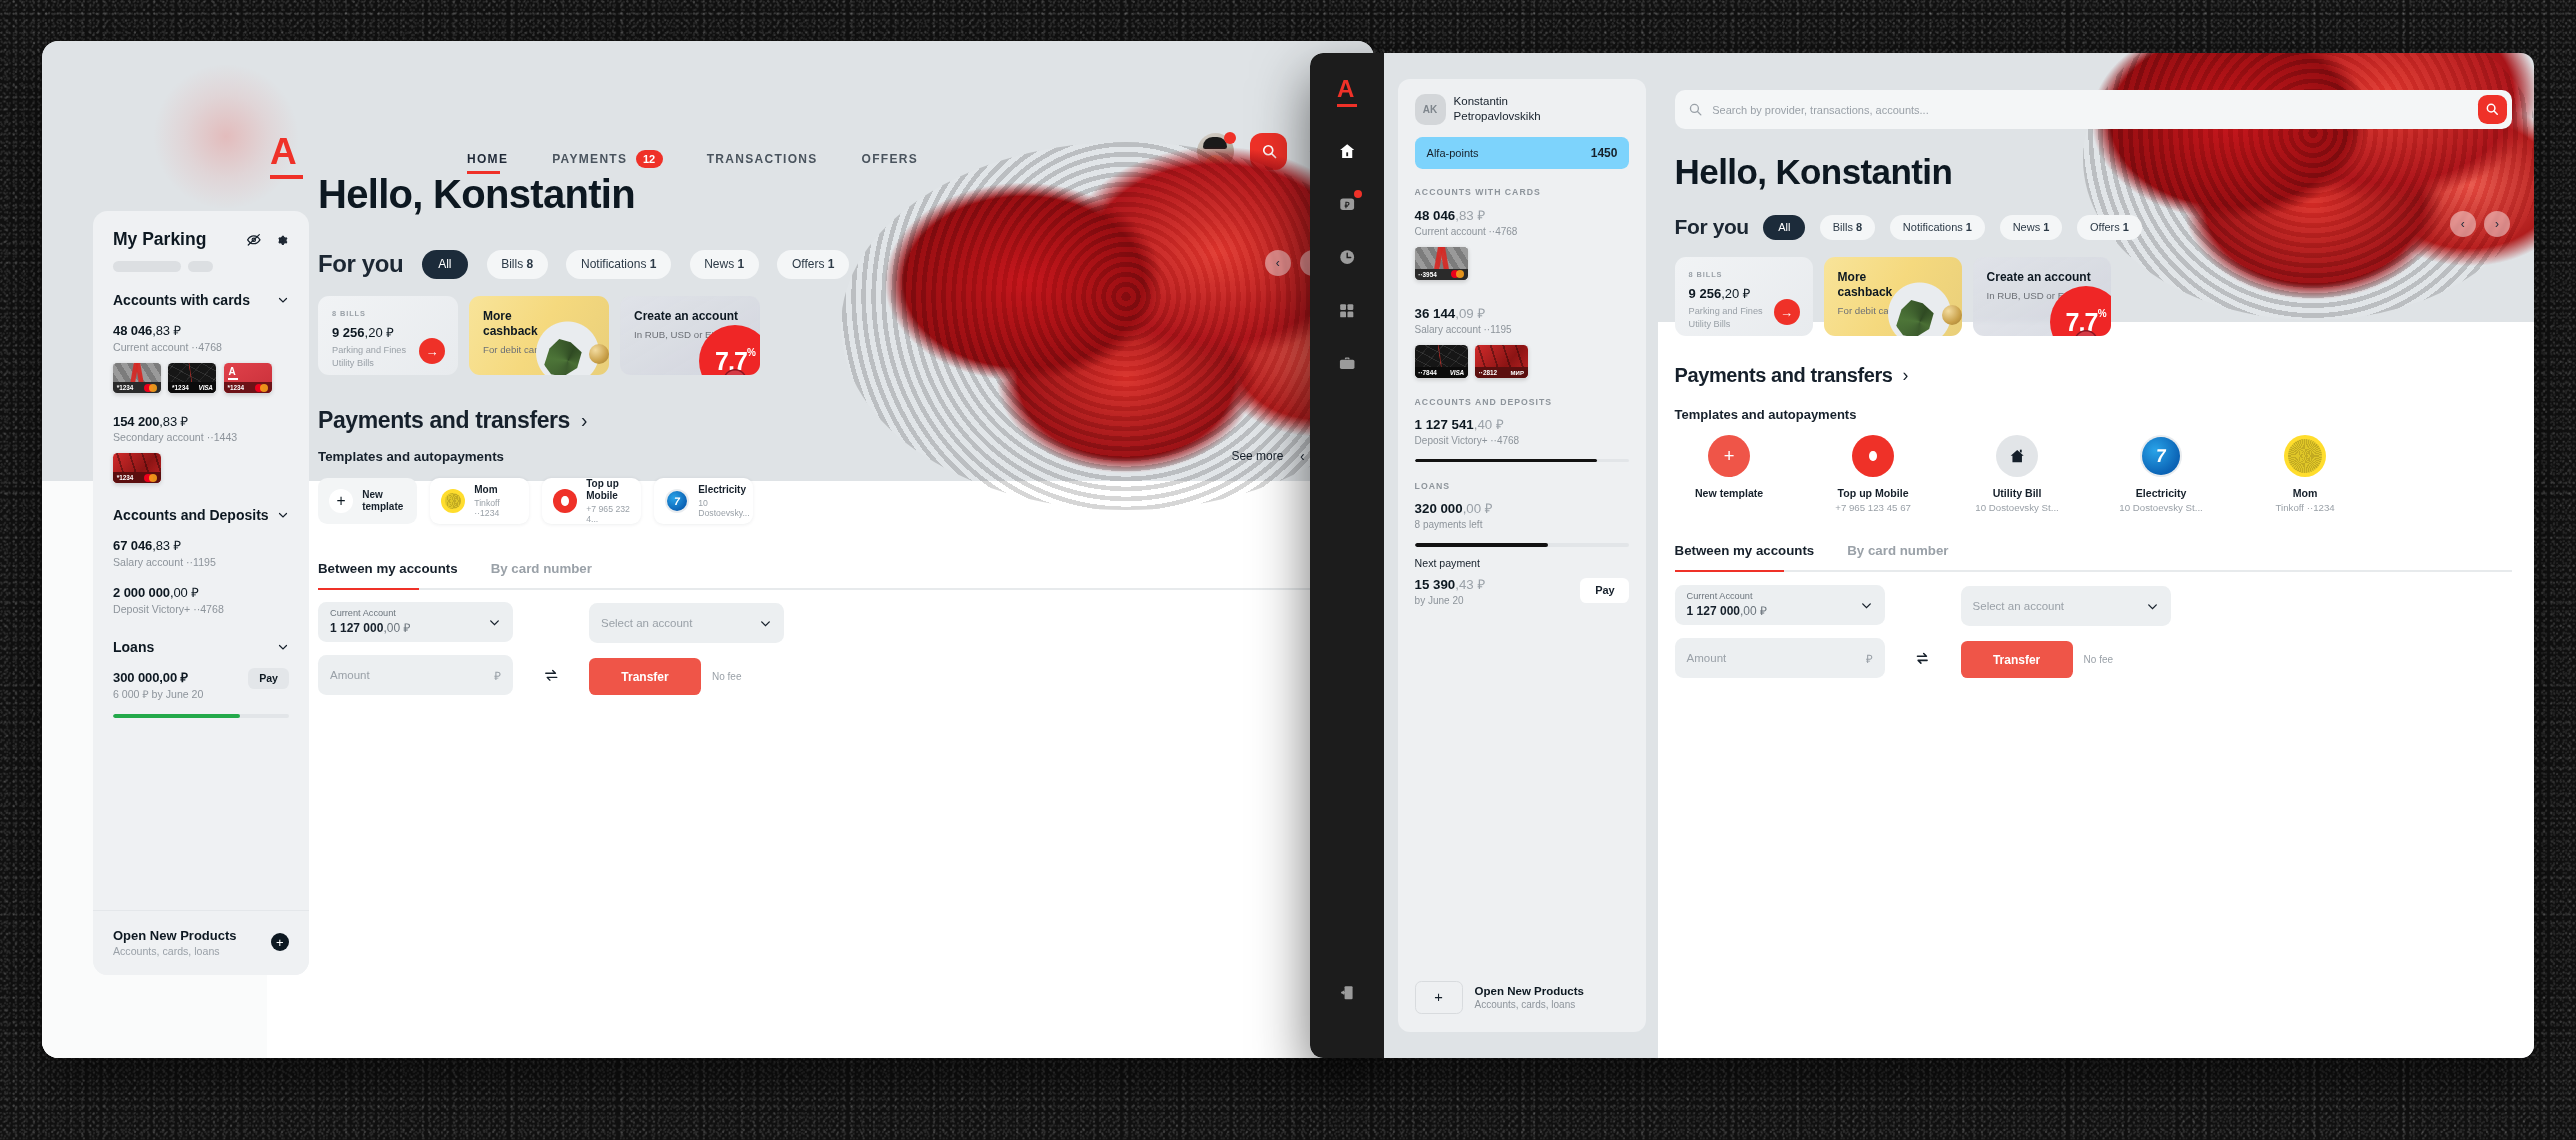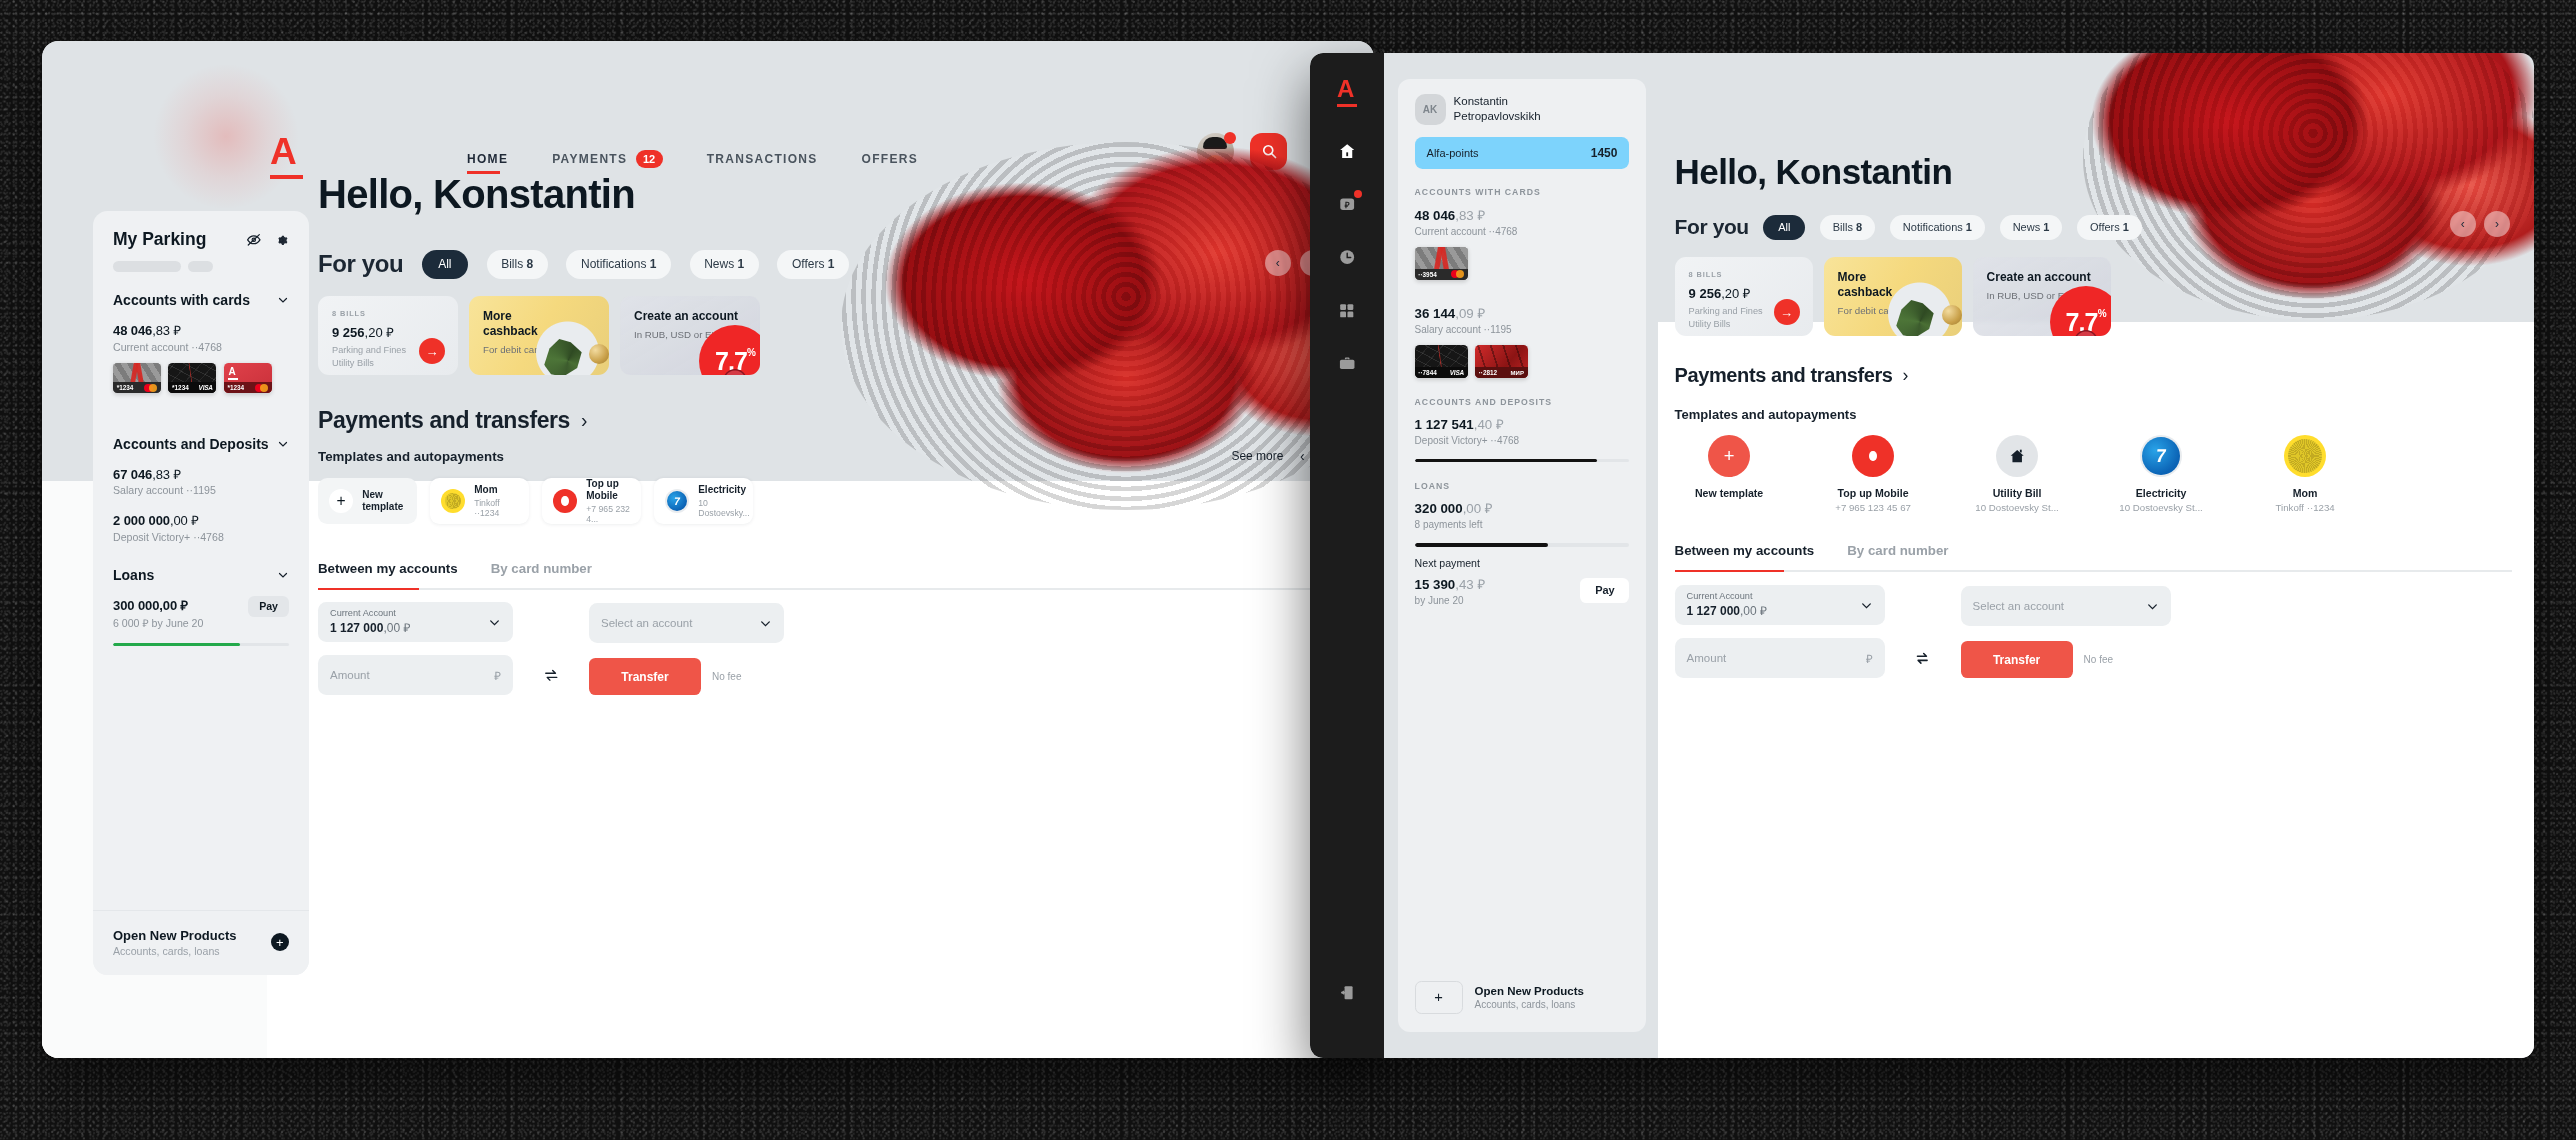--- a/index.html
+++ b/index.html
@@ -555,20 +555,36 @@
                 <i></i>
                 <i></i>
               </span>
             </div>
         </div>
       </div>
     </div>
 
     <div style="height:18.4px"></div>
 
+    <div>
+      <div class="acct-amt"><span>154 200</span><span class="frac">,83 ₽</span></div>
+      <div class="acct-sub">Secondary account ··1443</div>
+      <div class="card-row">
+        <div class="minicard mc-redsilk">
+            <i class="art"></i>
+          <div class="strip">
+              <span>*1234</span>
+              <span class="mastercard">
+                <i></i>
+                <i></i>
+              </span>
+            </div>
+        </div>
+      </div>
+    </div>
 
     <div class="sb-divider"></div>
 
     <div class="sb-section-title">
       <span>Accounts and Deposits</span>
       <svg width="12" height="12" viewBox="0 0 24 24" fill="none" stroke="#16202b" stroke-width="2.4">
           <path d="M5 9l7 7 7-7" stroke-linecap="round"></path>
         </svg>
     </div>
     <div>
@@ -884,20 +900,35 @@
         <div class="t">Open New Products</div>
         <div class="s">Accounts, cards, loans</div>
       </div>
     </div>
   </div>
 
   <div class="w2-main">
     <div class="w2-plate"></div>
     <div class="hero-blob" style="right:-9.2px; top:-55px; width:460px; height:322px;"></div>
 
+    <div class="w2-searchwrap">
+      <div class="w2-search">
+        <svg width="14.7" height="14.7" viewBox="0 0 24 24" fill="none" stroke="#9aa1a8" stroke-width="2.2">
+            <circle cx="10.5" cy="10.5" r="6.5"></circle>
+            <line x1="15.5" y1="15.5" x2="21" y2="21" stroke-linecap="round"></line>
+          </svg>
+        <span class="ph">Search by provider, transactions, accounts...</span>
+        <div class="w2-searchbtn">
+          <svg width="14" height="14" viewBox="0 0 24 24" fill="none" stroke="#fff" stroke-width="2.6">
+              <circle cx="10.5" cy="10.5" r="6.5"></circle>
+              <line x1="15.5" y1="15.5" x2="21" y2="21" stroke-linecap="round"></line>
+            </svg>
+        </div>
+      </div>
+    </div>
 
     <div class="w2-greeting">Hello, Konstantin</div>
 
     <div class="w2-foryou">
       <div class="foryou-title" style="font-size:21px">For you</div>
       <div class="chip active" style="font-size:11px;padding:6.4px 14.7px"><span>All</span></div>
       <div class="chip" style="font-size:11px;padding:6.4px 13px"><span>Bills</span> <b>8</b></div>
       <div class="chip" style="font-size:11px;padding:6.4px 13px"><span>Notifications</span> <b>1</b></div>
       <div class="chip" style="font-size:11px;padding:6.4px 13px"><span>News</span> <b>1</b></div>
       <div class="chip" style="font-size:11px;padding:6.4px 13px"><span>Offers</span> <b>1</b></div>

